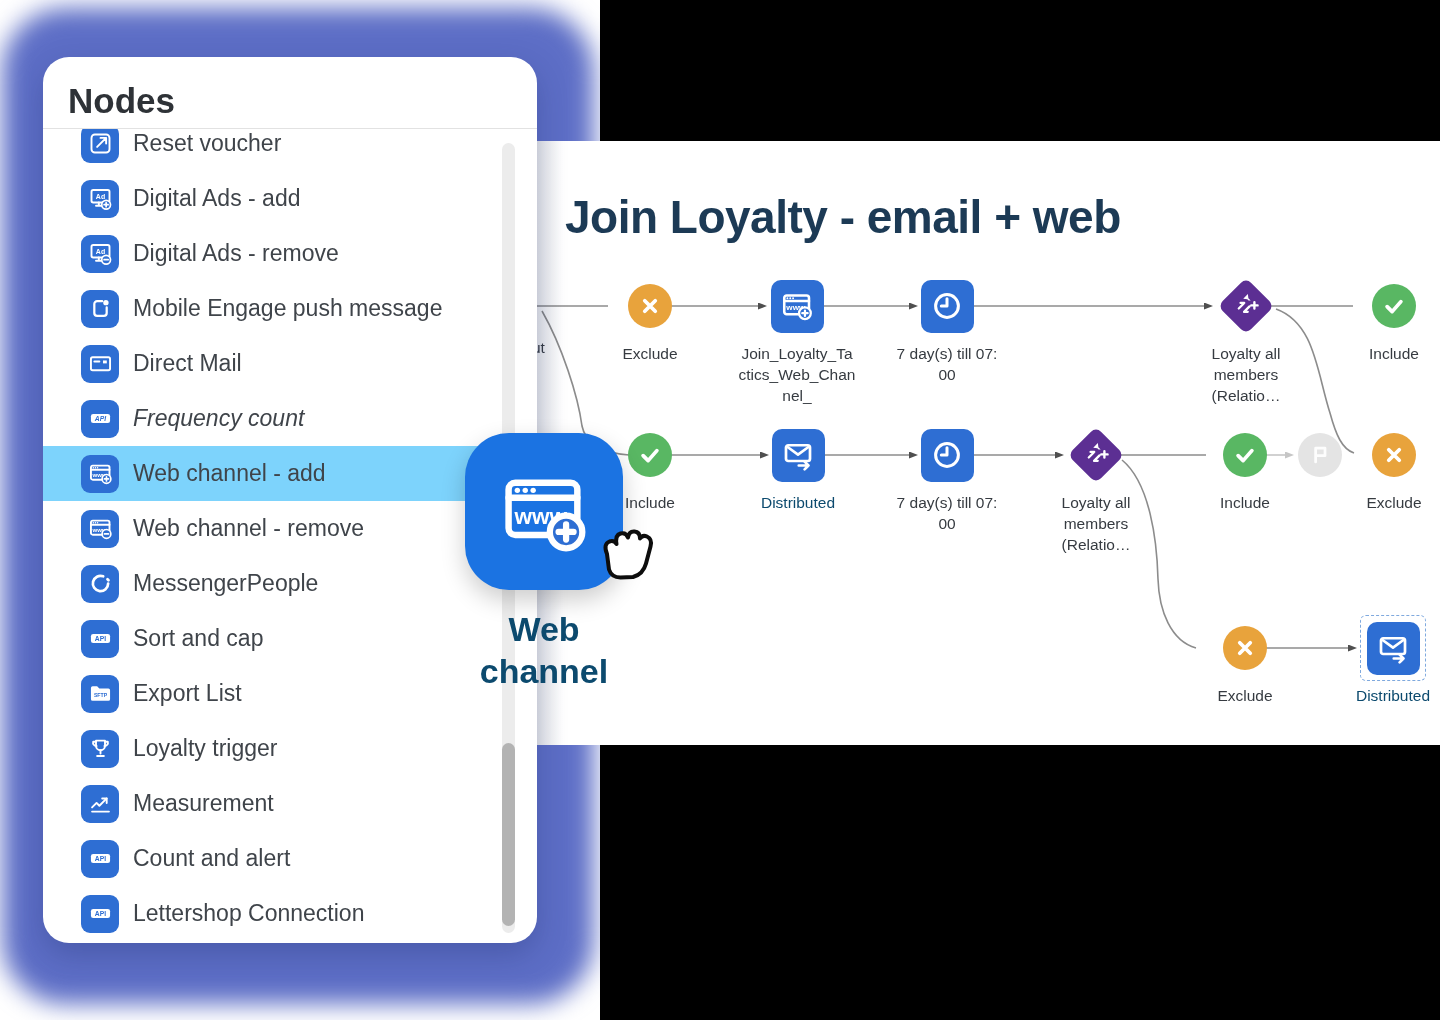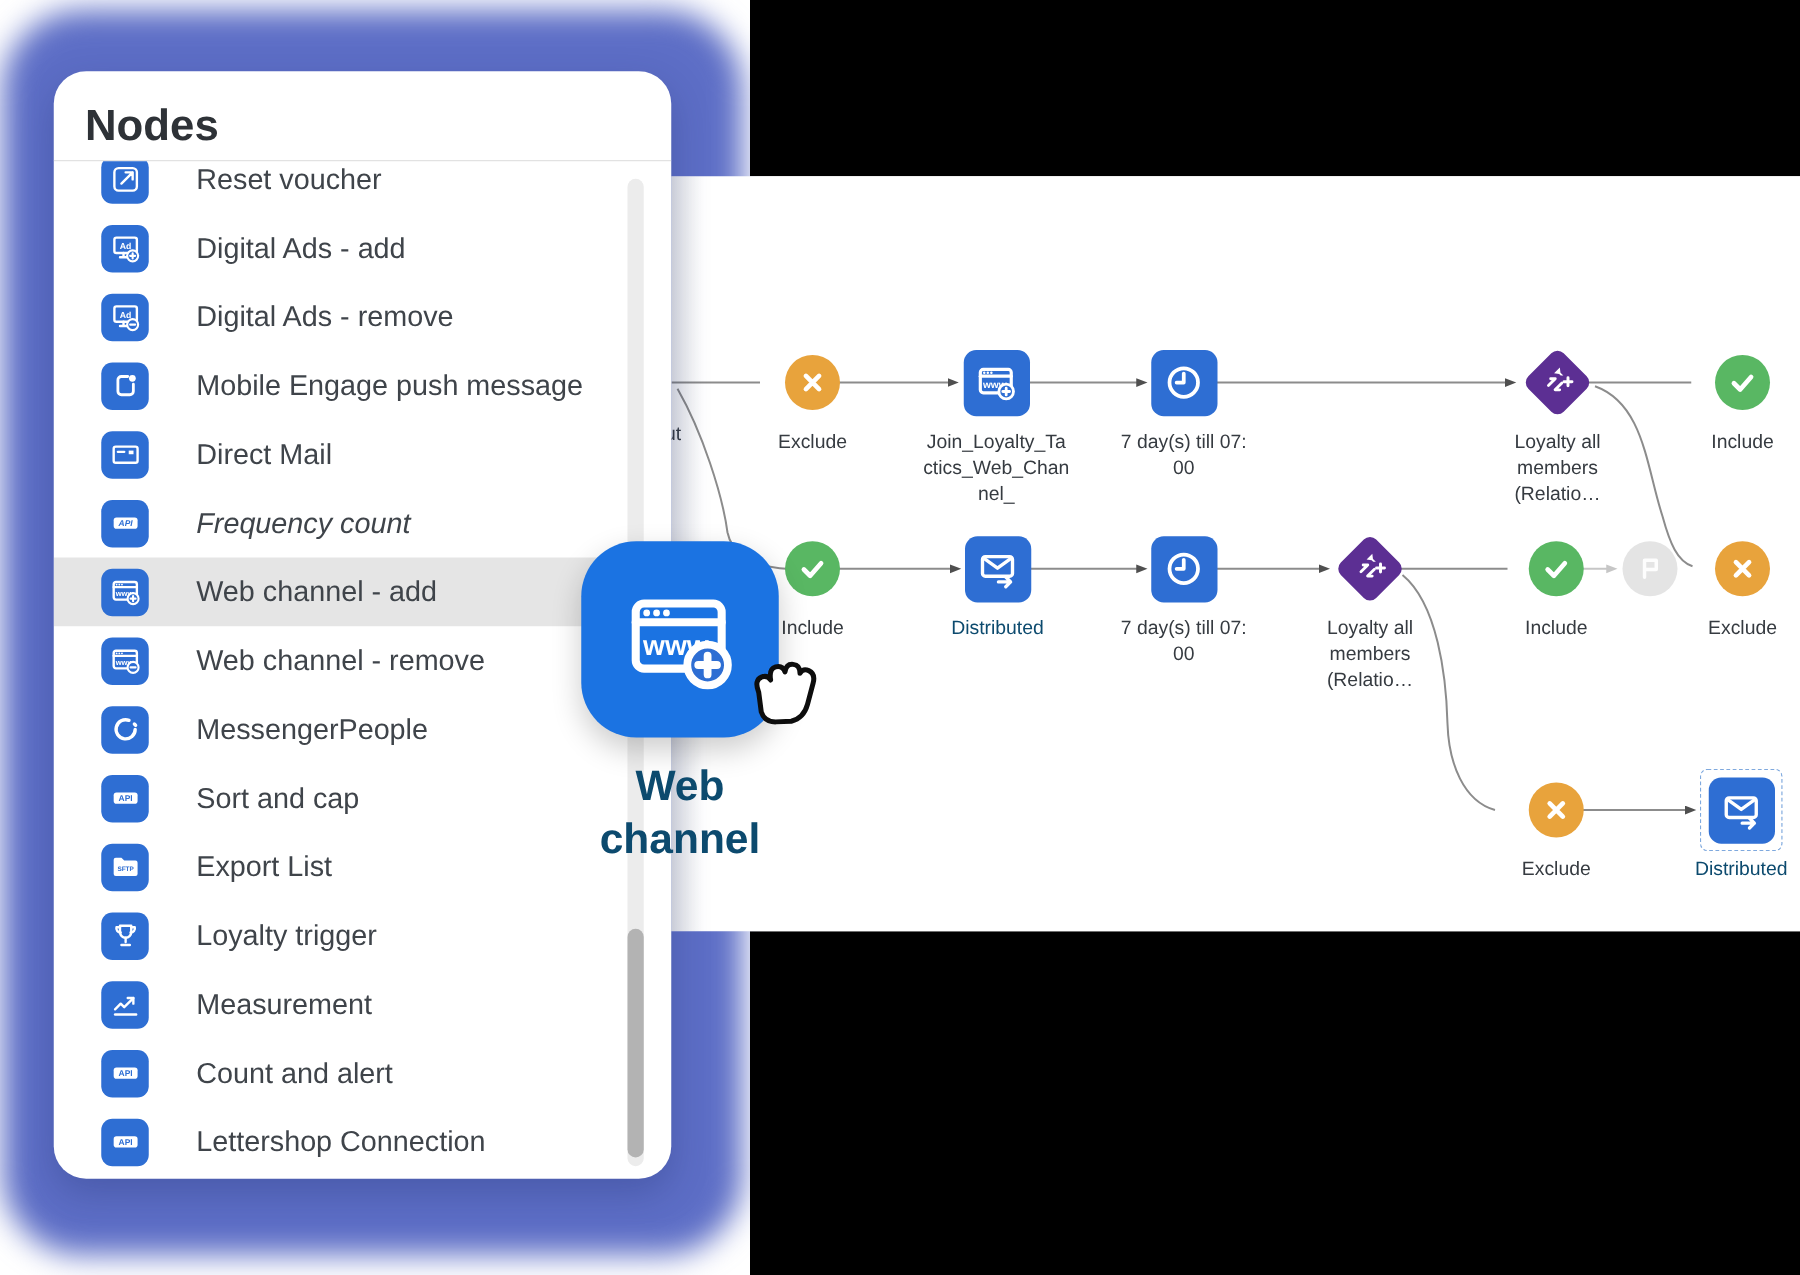--- a/index.html
+++ b/index.html
@@ -34,44 +34,45 @@
   .flabel.navy{color:#0c4a6e;}
 
   
   .panel{position:absolute;left:43px;top:57px;width:494px;height:886px;background:#fff;
         border-radius:26px;z-index:3;box-shadow:0 12px 30px rgba(30,45,110,.30);overflow:hidden;}
   .panel-title{position:absolute;left:25px;top:24px;font-size:35px;font-weight:bold;color:#2e3237;}
   .panel-divider{position:absolute;left:0;top:71px;width:100%;height:1px;background:#e2e2e2;}
   .list-viewport{position:absolute;left:0;top:72px;right:0;bottom:1px;overflow:hidden;}
   .rows{position:absolute;left:0;top:-13px;right:0;}
   .lrow{position:absolute;left:0;width:100%;height:55px;display:flex;align-items:center;}
-  .lrow.selected{background:#e5e5e5;text-align:center;}
+  .lrow.selected{background:#7dd3fc;text-align:center;}
   .lrow .tile{width:38px;height:38px;border-radius:9px;background:#2e6ed3;margin-left:38px;
         display:flex;align-items:center;justify-content:center;flex:0 0 auto;}
-  .lrow .txt{margin-left:38px;font-size:23px;color:#3f444a;white-space:nowrap;}
+  .lrow .txt{margin-left:14px;font-size:23px;color:#3f444a;white-space:nowrap;}
   .sb-track{position:absolute;left:459px;top:86px;width:13px;height:790px;background:#ececec;border-radius:7px;}
   .sb-thumb{position:absolute;left:459px;top:686px;width:13px;height:183px;background:#b3b3b3;border-radius:7px;}
 
   
   .drag-overlay{position:absolute;left:0;top:0;z-index:4;}
   .big-tile{position:absolute;left:465px;top:433px;width:158px;height:157px;border-radius:44px;
         background:#1b73e2;box-shadow:0 10px 24px rgba(0,0,0,.20);
         display:flex;align-items:center;justify-content:center;}
   .hand{position:absolute;left:586px;top:520px;width:74px;height:76px;}
   .drag-label{position:absolute;left:444px;top:608px;width:200px;text-align:center;
         font-size:34px;font-weight:bold;line-height:42px;color:#0c4a6e;}
 </style>
 </head>
 <body>
 
 <div class="glow"></div>
 <div class="black-top"></div>
 <div class="black-bottom"></div>
 
 <div class="canvas">
+  <h1 class="canvas-title">Join Loyalty - email + web</h1>
   <span class="clipped-label">ut</span>
   <svg class="edges" width="903" height="604">
     <defs>
       <marker id="arr" markerUnits="userSpaceOnUse" markerWidth="10" markerHeight="8" refX="1" refY="3.5" orient="auto">
         <path d="M0,0 L9,3.5 L0,7 z" fill="#4f4f4f"></path>
       </marker>
       <marker id="arrf" markerUnits="userSpaceOnUse" markerWidth="10" markerHeight="8" refX="1" refY="3.5" orient="auto">
         <path d="M0,0 L9,3.5 L0,7 z" fill="#c6c6c6"></path>
       </marker>
     </defs>

